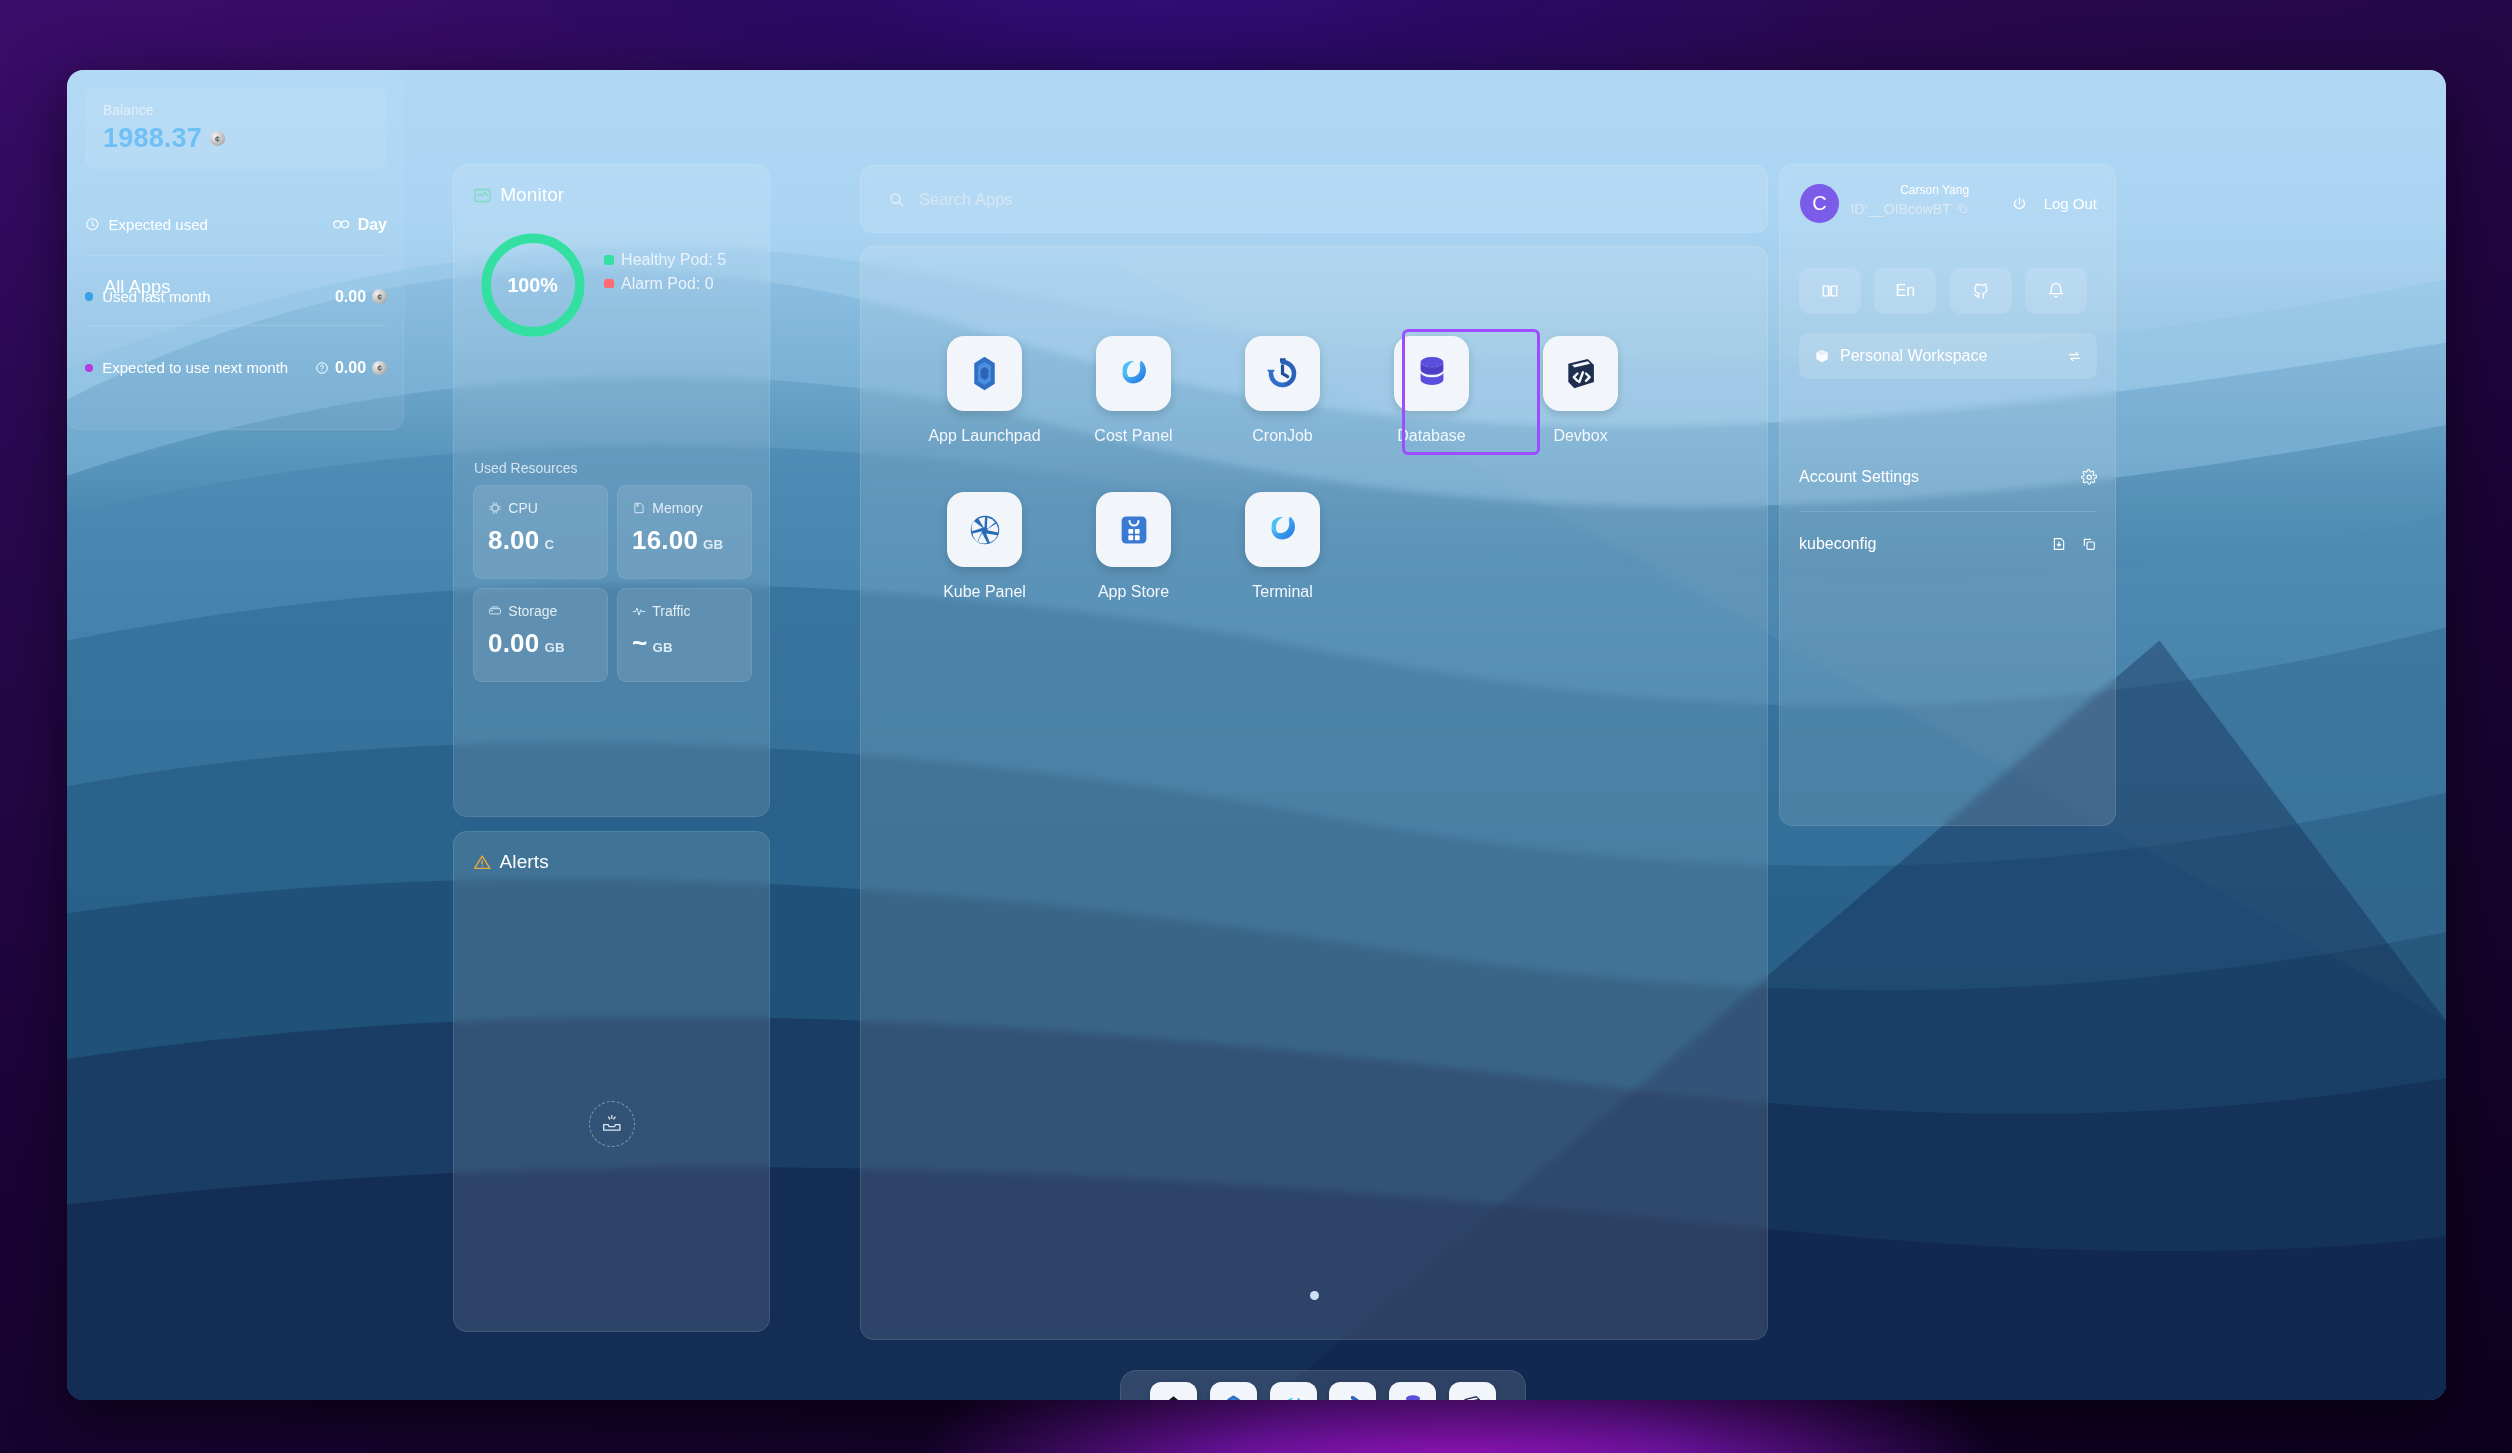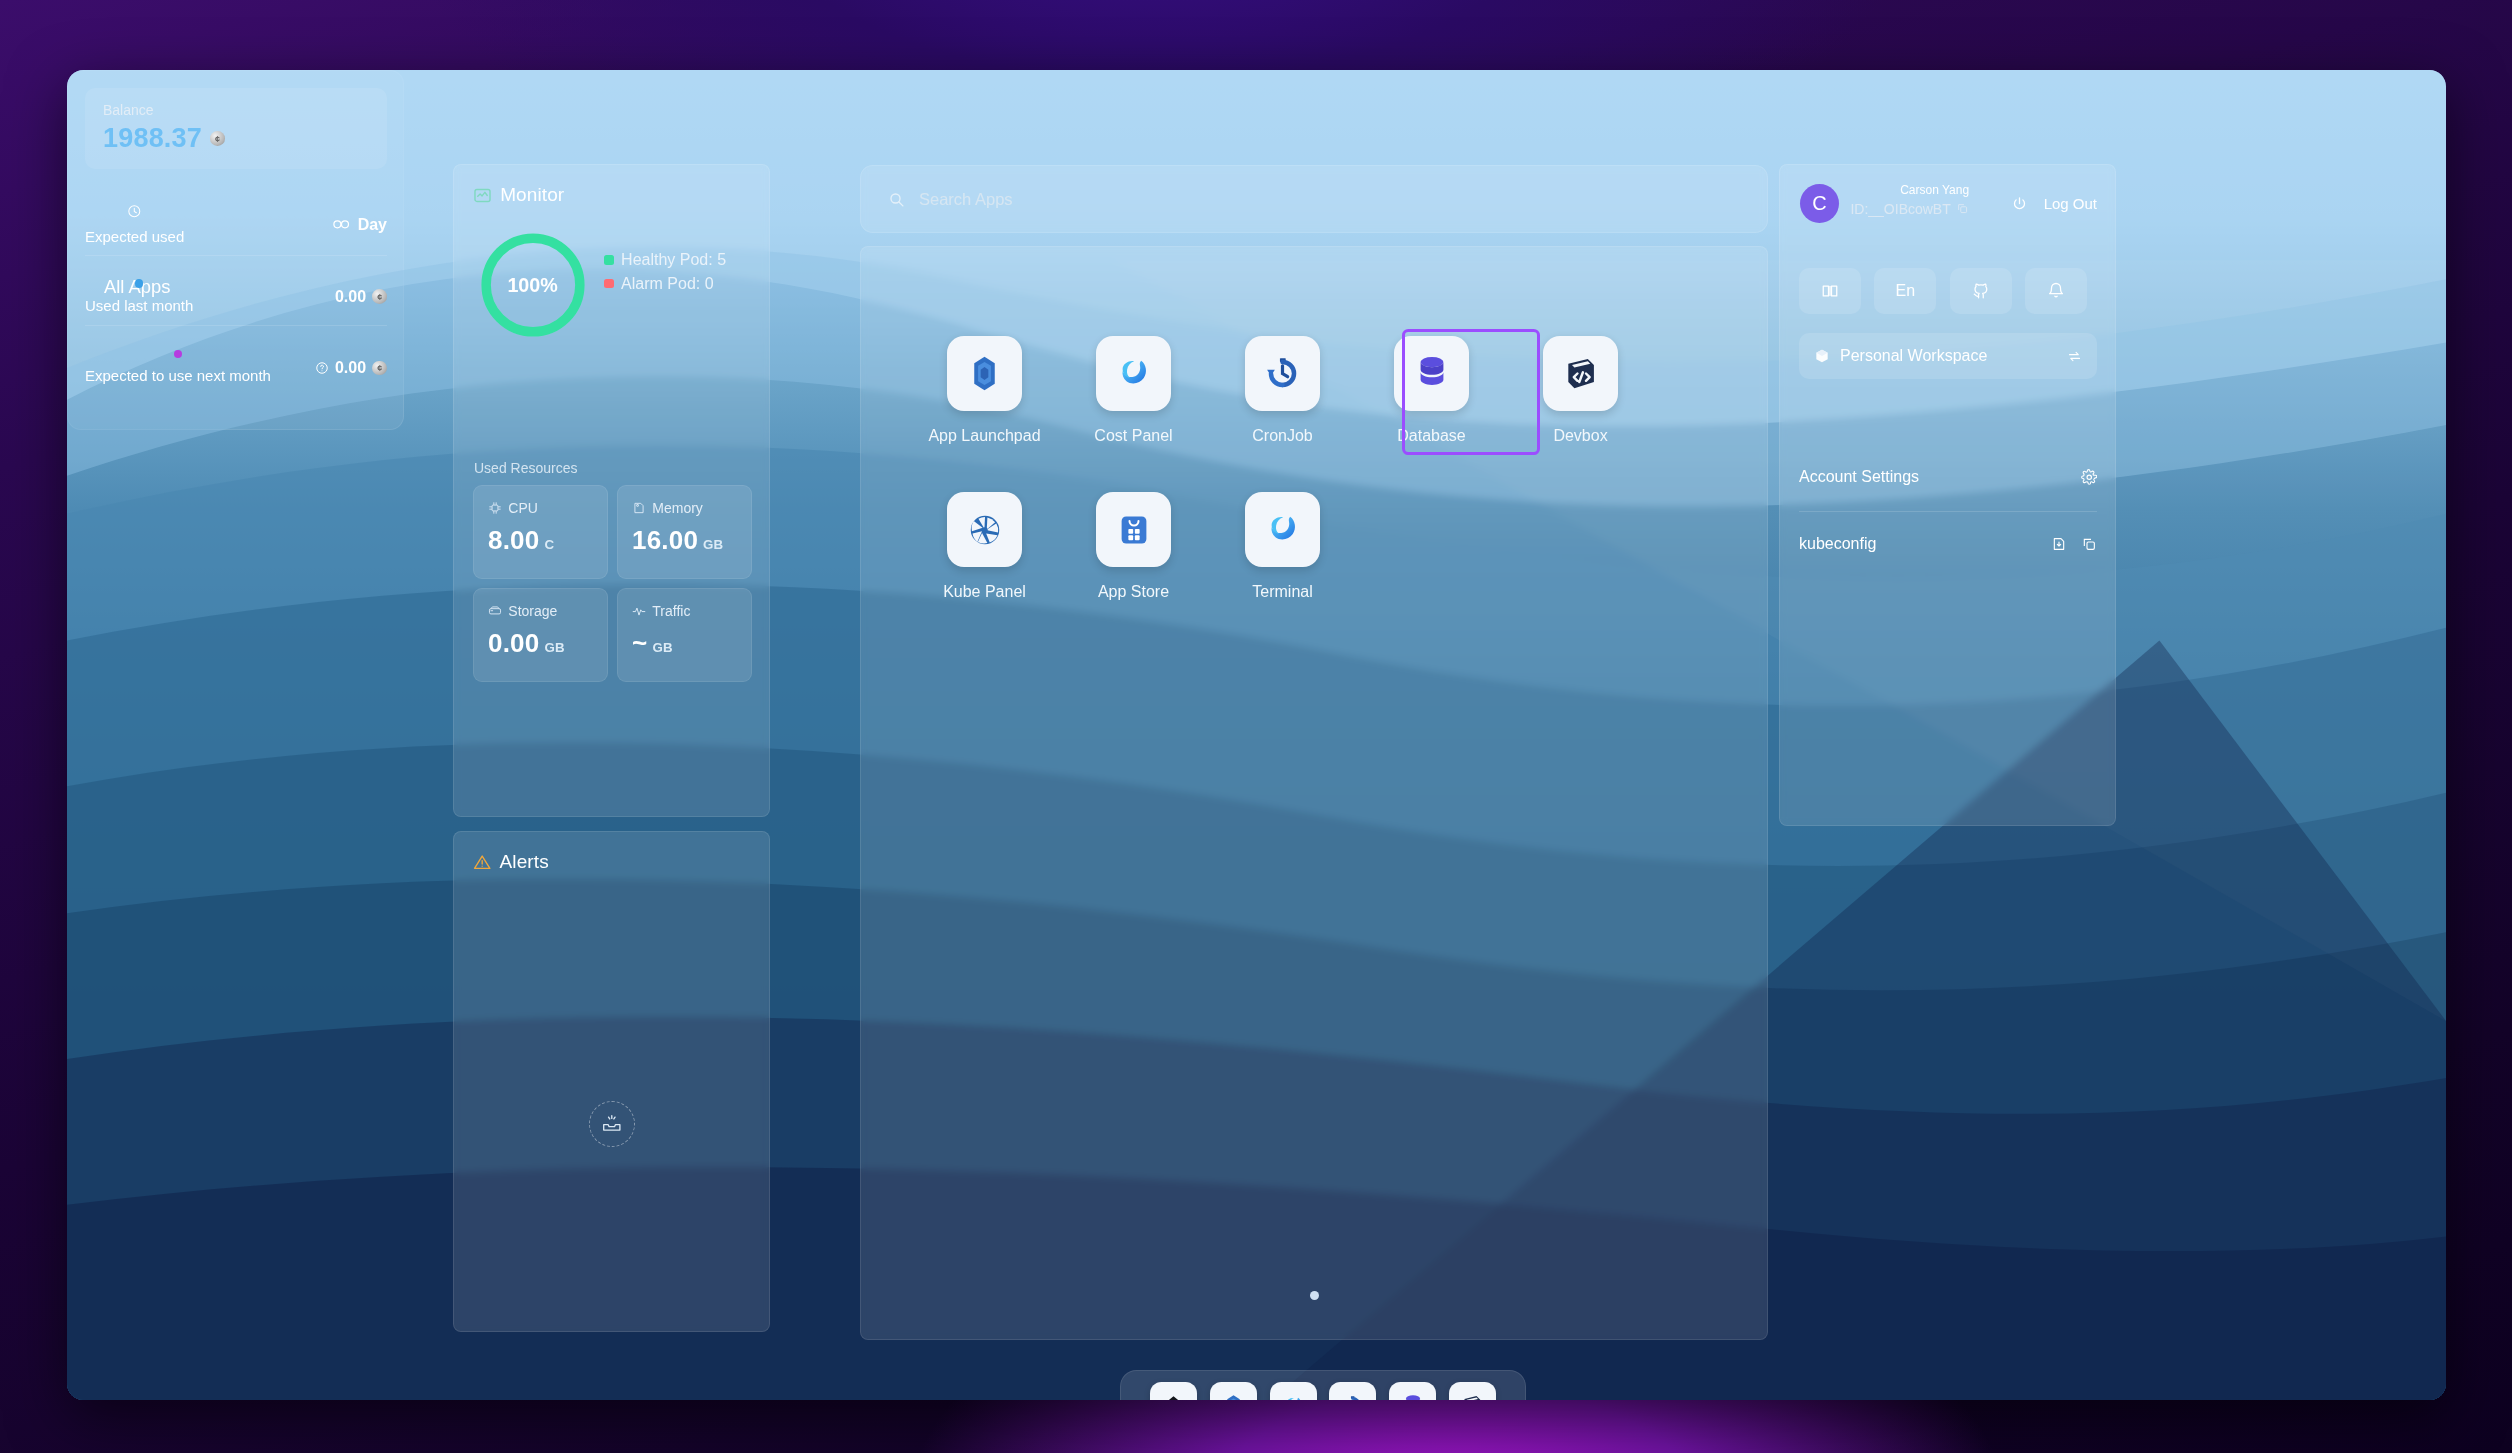--- a/index.html
+++ b/index.html
@@ -17,21 +17,21 @@
     position:absolute; left:67px; top:70px; width:2379px; height:1330px;
     border-radius:16.5px; overflow:hidden;
     box-shadow:0 16.5px 57px rgba(0,0,0,.55);
     background:linear-gradient(180deg,#a9d3f2 0%, #9ccbee 11%, #6fa8cc 22%, #4e8bb4 33%,
        #3d7ba6 43%, #2f6b94 53%, #245b83 62%, #1d4e74 70%, #1a4268 77%,
        #17325c 84%, #152a55 90%, #132450 95%, #121f49 100%);
   }
   #wave-svg{ position:absolute; inset:0; width:100%; height:100%; }
 
   
-  .panel{ position:absolute; border-radius:8px; }
+  .panel{ position:absolute; border-radius:14px; }
   .glass{
     background:rgba(255,255,255,.115);
     backdrop-filter:blur(3.8px);
     border:0.6px solid rgba(255,255,255,.10);
   }
 
   
   #monitor-panel{ left:386px; top:94px; width:317px; height:653px; }
   .panel-head{ display:flex; align-items:center; gap:8.2px; padding:19px 0 0 19px; }
   .panel-title{ font-size:19px; color:#fff; font-weight:400; letter-spacing:0.1px; }
@@ -128,21 +128,21 @@
     background:rgba(255,255,255,.07); border:0.6px solid rgba(255,255,255,.09); }
   #balance-card{
     position:absolute; left:18px; top:18px; width:302px; height:81px; border-radius:10px;
     background:rgba(255,255,255,.09); padding:14px 0 0 18px;
   }
   #balance-label{ font-size:14px; color:#e2edf7; }
   #balance-value{ margin-top:5px; display:flex; align-items:center; gap:8.2px;
     font-size:27px; font-weight:700; color:#6fc0f5; letter-spacing:0.2px; }
   .bal-row{ position:absolute; left:18px; width:302px; display:flex;
     align-items:center; justify-content:space-between; color:#fff; }
-  .bal-left{ display:flex; align-items:center; gap:9px; font-size:15px;flex-direction:column; }
+  .bal-left{ display:flex; align-items:center; gap:9px; font-size:15px; }
   .bal-right{ display:flex; align-items:center; gap:6.3px; font-size:16px; font-weight:700; }
   #row-expected{ top:130px; height:49px; }
   #row-lastmonth{ top:202px; height:49px; }
   #row-nextmonth{ top:269px; height:58px; }
   .bal-divider{ position:absolute; left:18px; width:302px; height:0.6px; background:rgba(255,255,255,.13); }
   #bal-div-1{ top:185px; } #bal-div-2{ top:255px; }
   .bullet{ width:8.2px; height:8.2px; border-radius:50%; flex:none; }
   #nextmonth-label{ max-width:190px; line-height:1.22; font-size:15px; }
 
   .coin{

